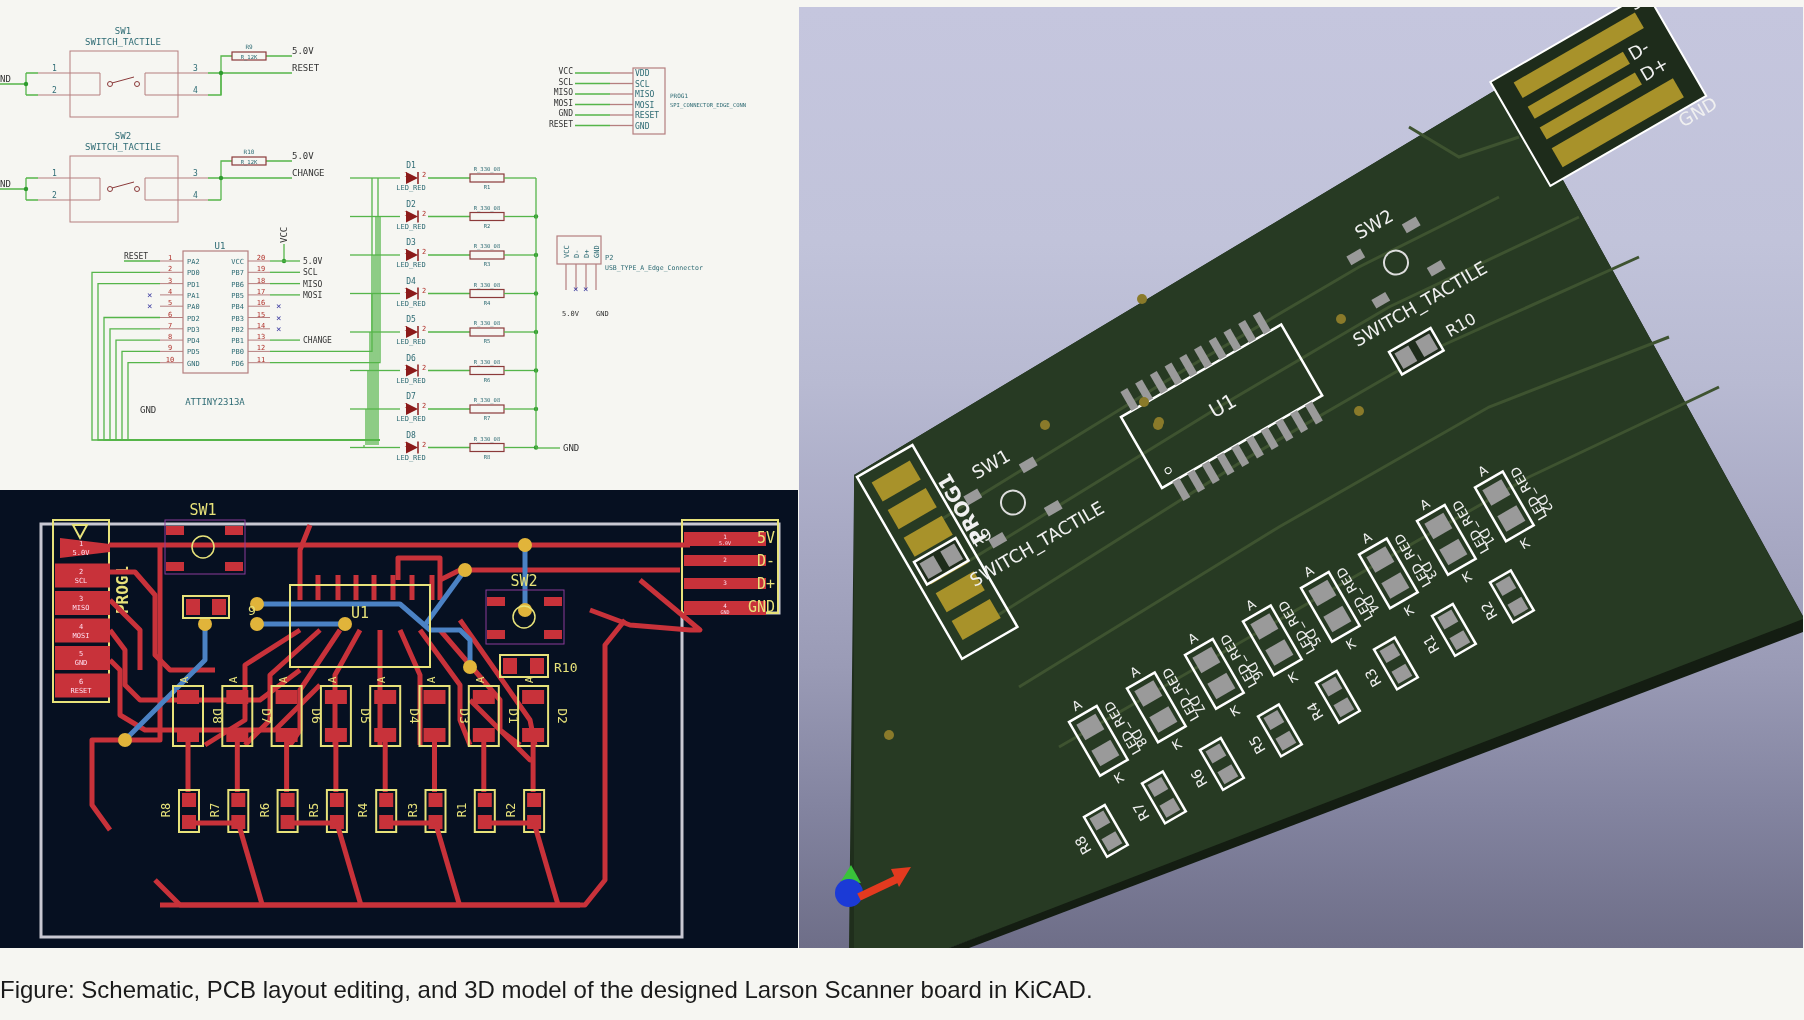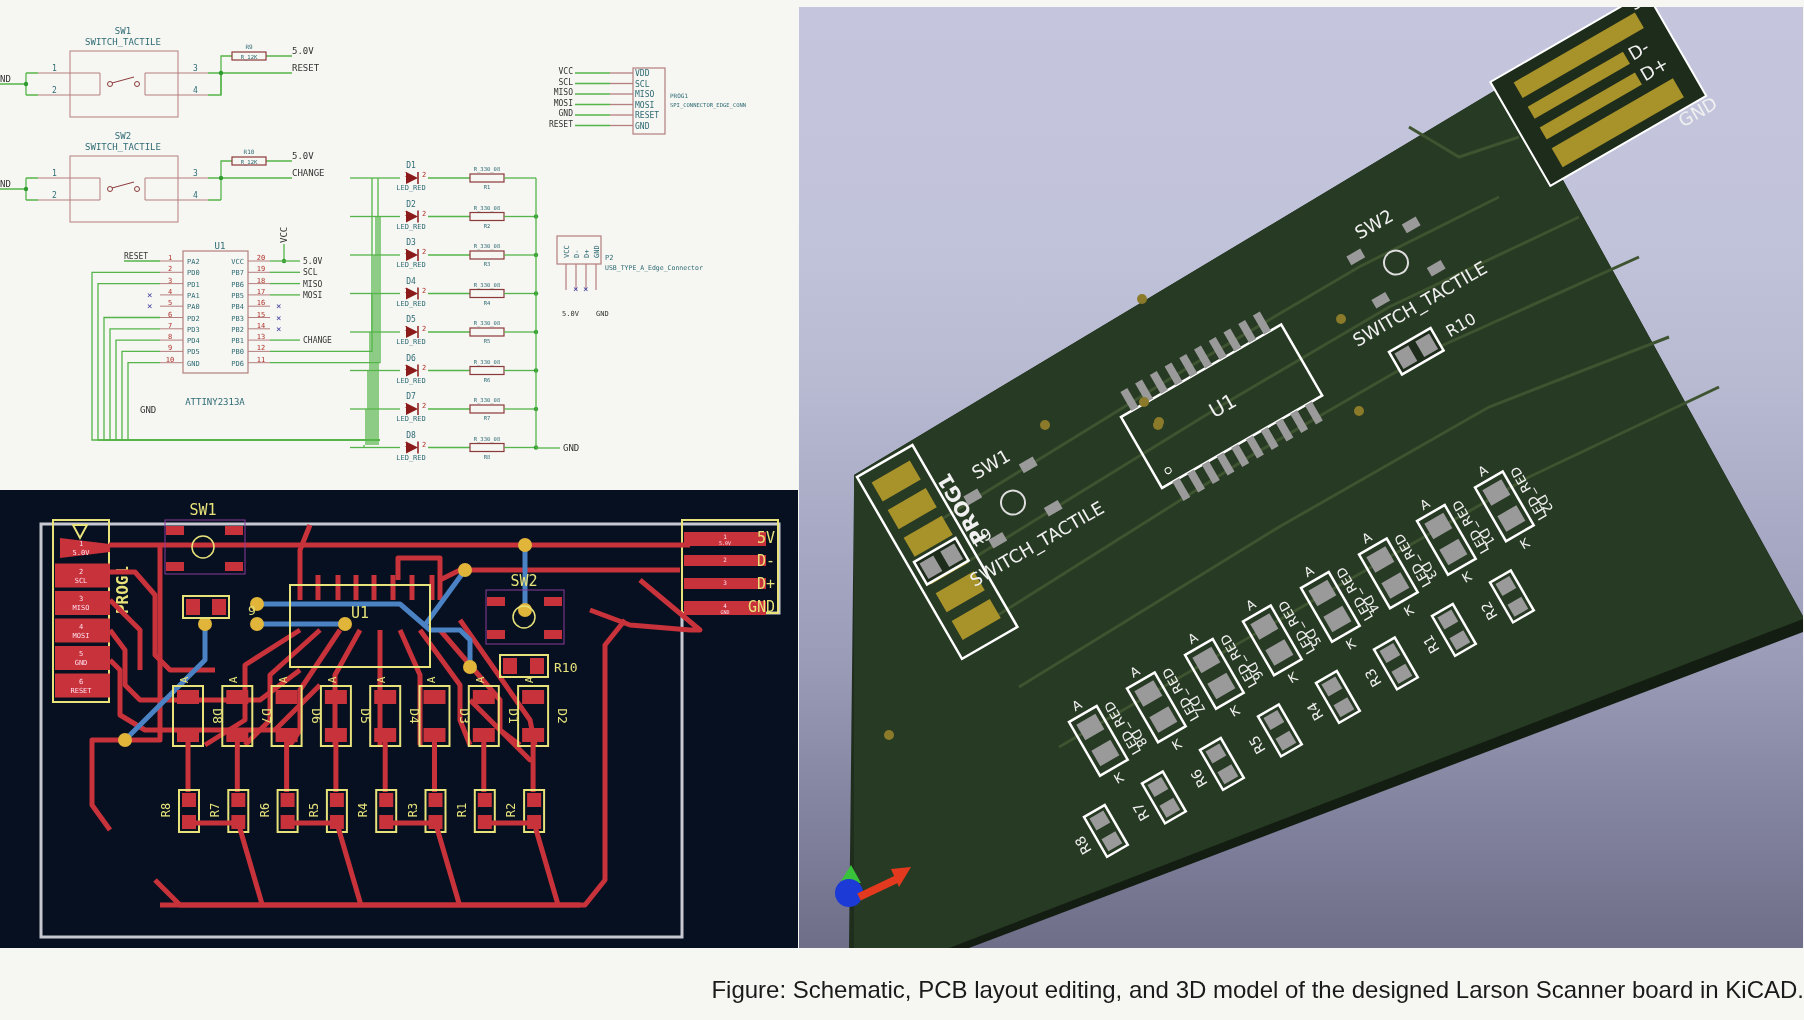--- a/index.html
+++ b/index.html
@@ -2,21 +2,21 @@
 <html><head>
 <meta charset="utf-8">
 <style>
   html,body{margin:0;padding:0;}
   body{width:1804px;height:1020px;background:#f6f6f2;position:relative;overflow:hidden;font-family:"Liberation Sans",sans-serif;}
   .panel{position:absolute;overflow:hidden;}
   #schematic{left:0;top:0;width:798px;height:490px;background:#f6f6f2;}
   #pcb{left:0;top:490px;width:798px;height:458px;background:#061021;}
   #view3d{left:799px;top:7px;width:1004px;height:941px;
     background:linear-gradient(#c5c6de 0%,#c1c3da 25%,#b8bad2 40%,#a9aac5 55%,#9a9bb6 70%,#8384a0 85%,#6e6e88 100%);}
-  #caption{position:absolute;left:0;top:948px;width:1804px;height:72px;text-align:right;line-height:84px;font-size:24px;color:#1a1a1a;}
+  #caption{position:absolute;left:0;top:948px;width:1804px;height:72px;text-align:left;line-height:84px;font-size:24px;color:#1a1a1a;}
   svg{display:block;}
   .sch text{font-family:"DejaVu Sans Mono",monospace;}
   .pcb text{font-family:"DejaVu Sans Mono",monospace;}
   .v3 text{font-family:"DejaVu Sans",sans-serif;}
 </style>
 </head>
 <body>
 
 <div id="schematic" class="panel">
 <svg class="sch" width="798" height="490" viewBox="0 0 798 490">

